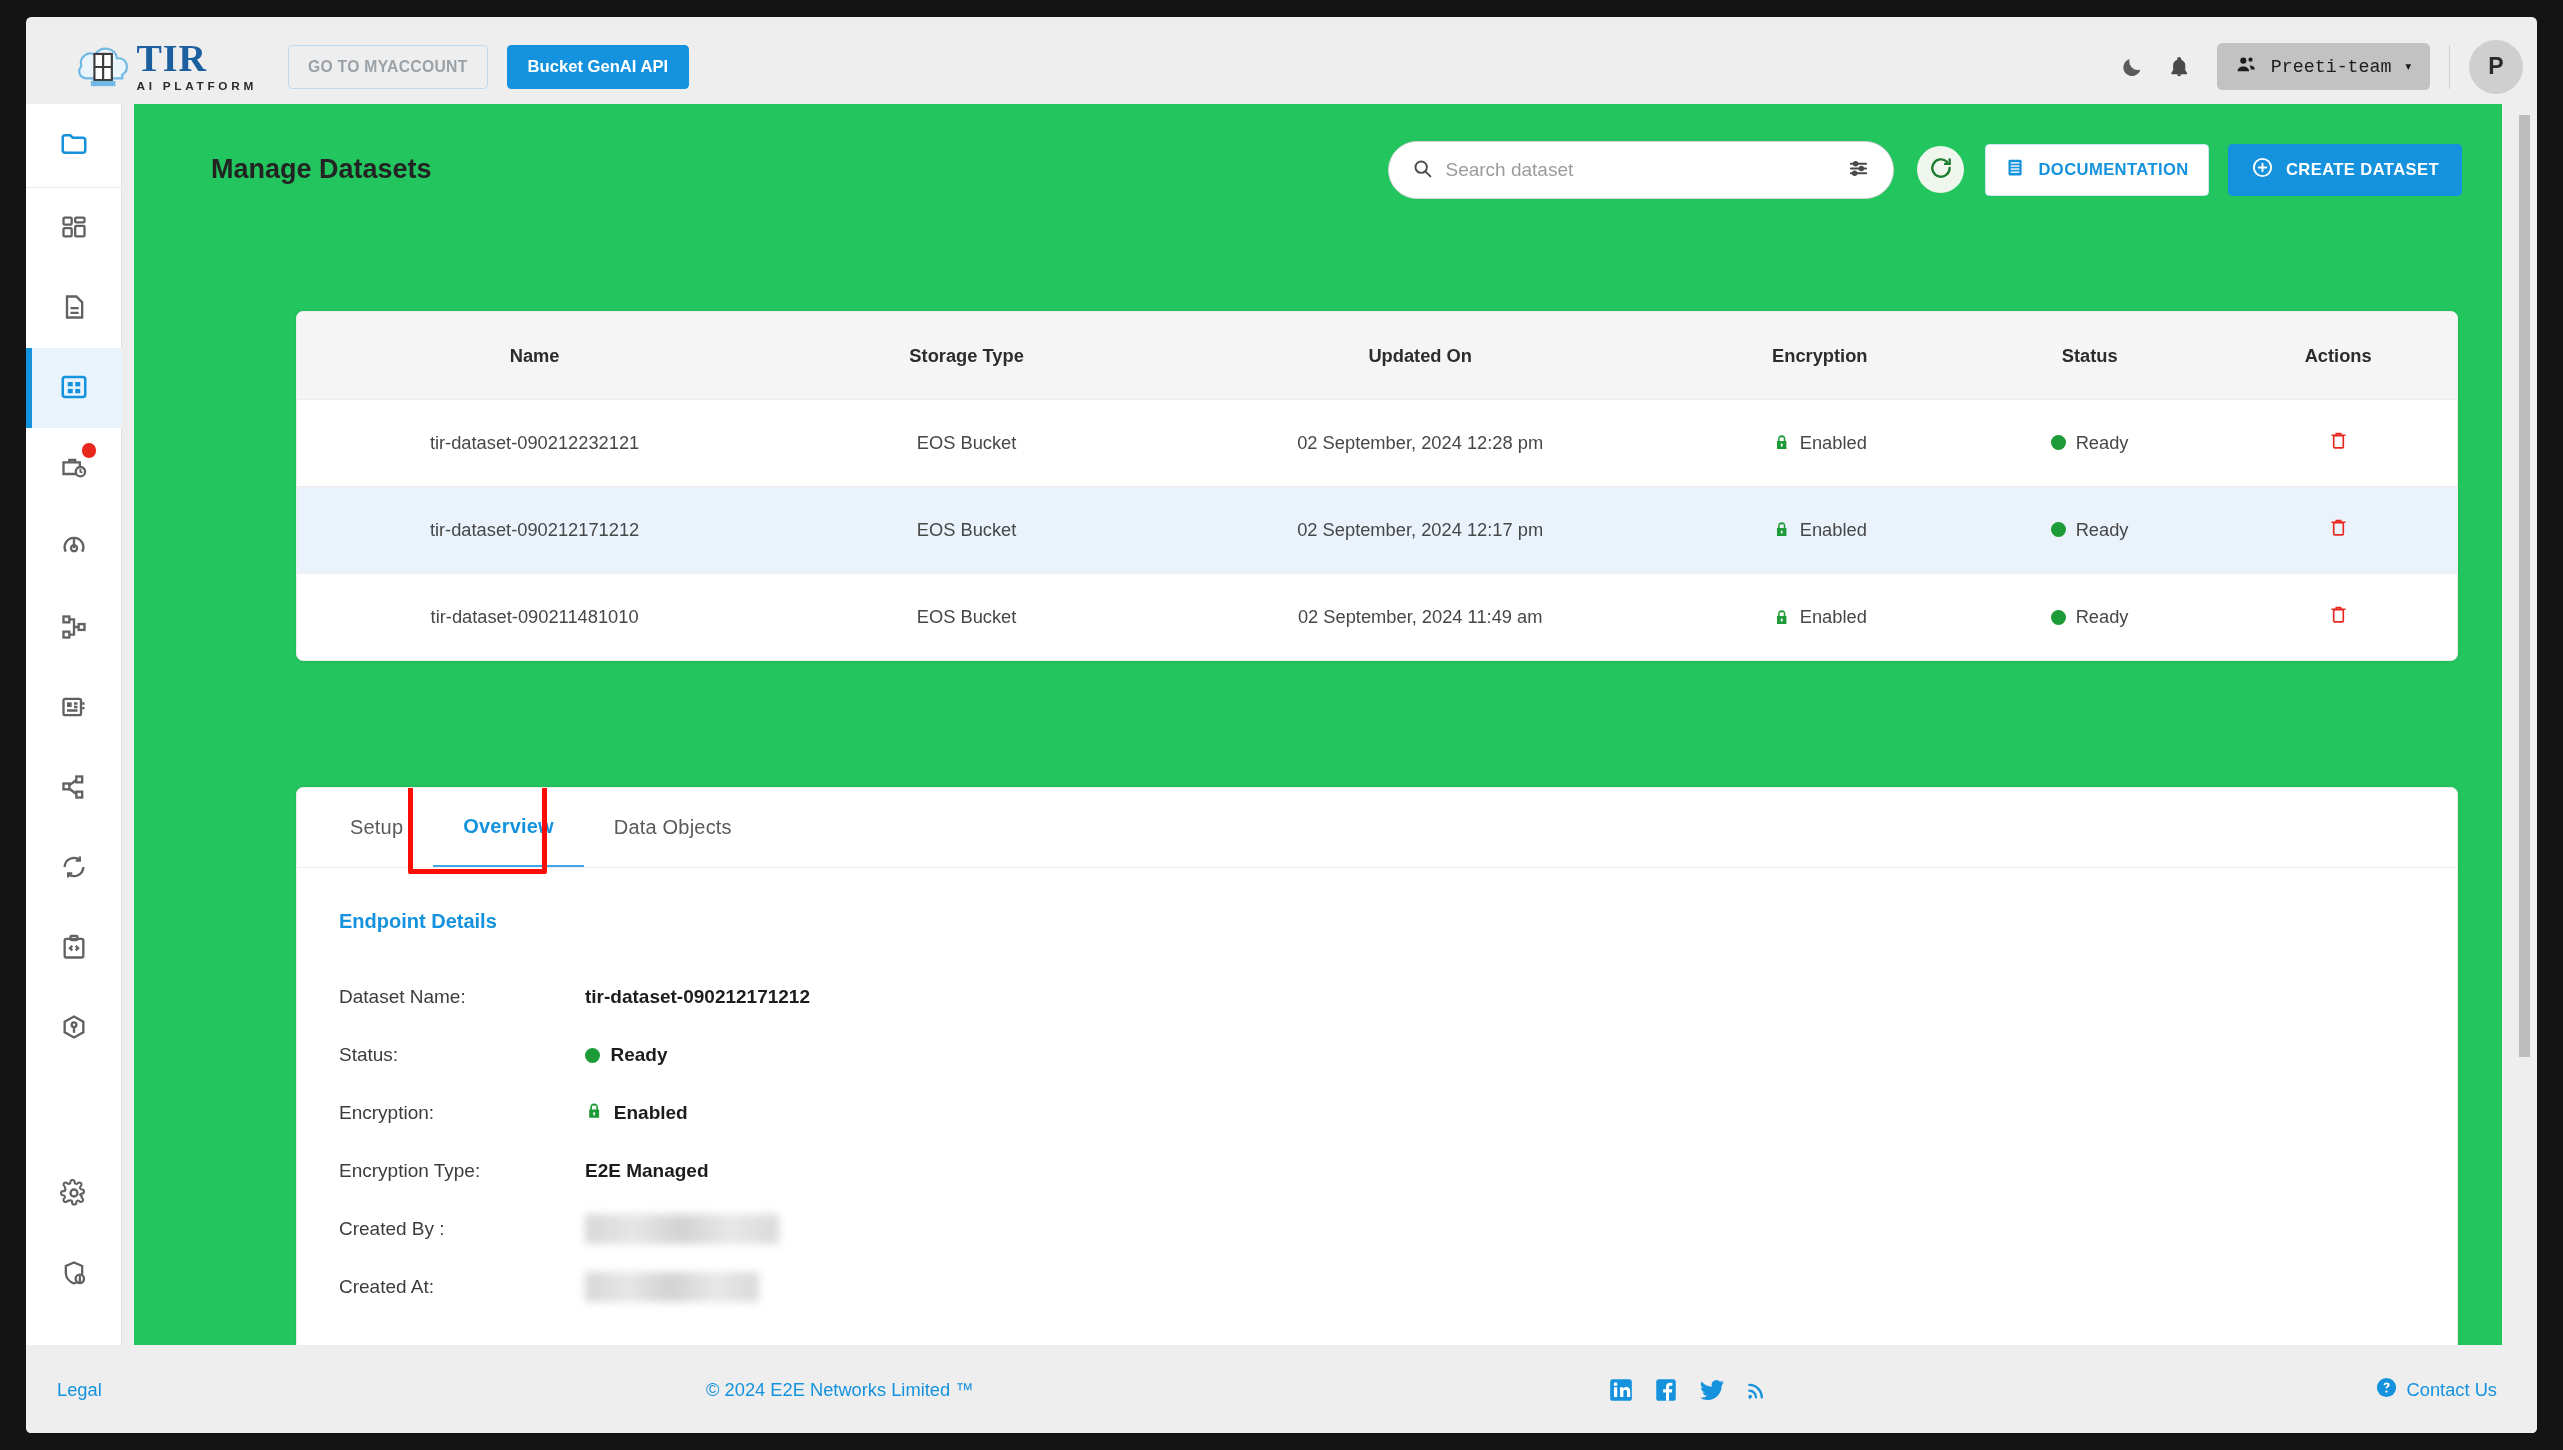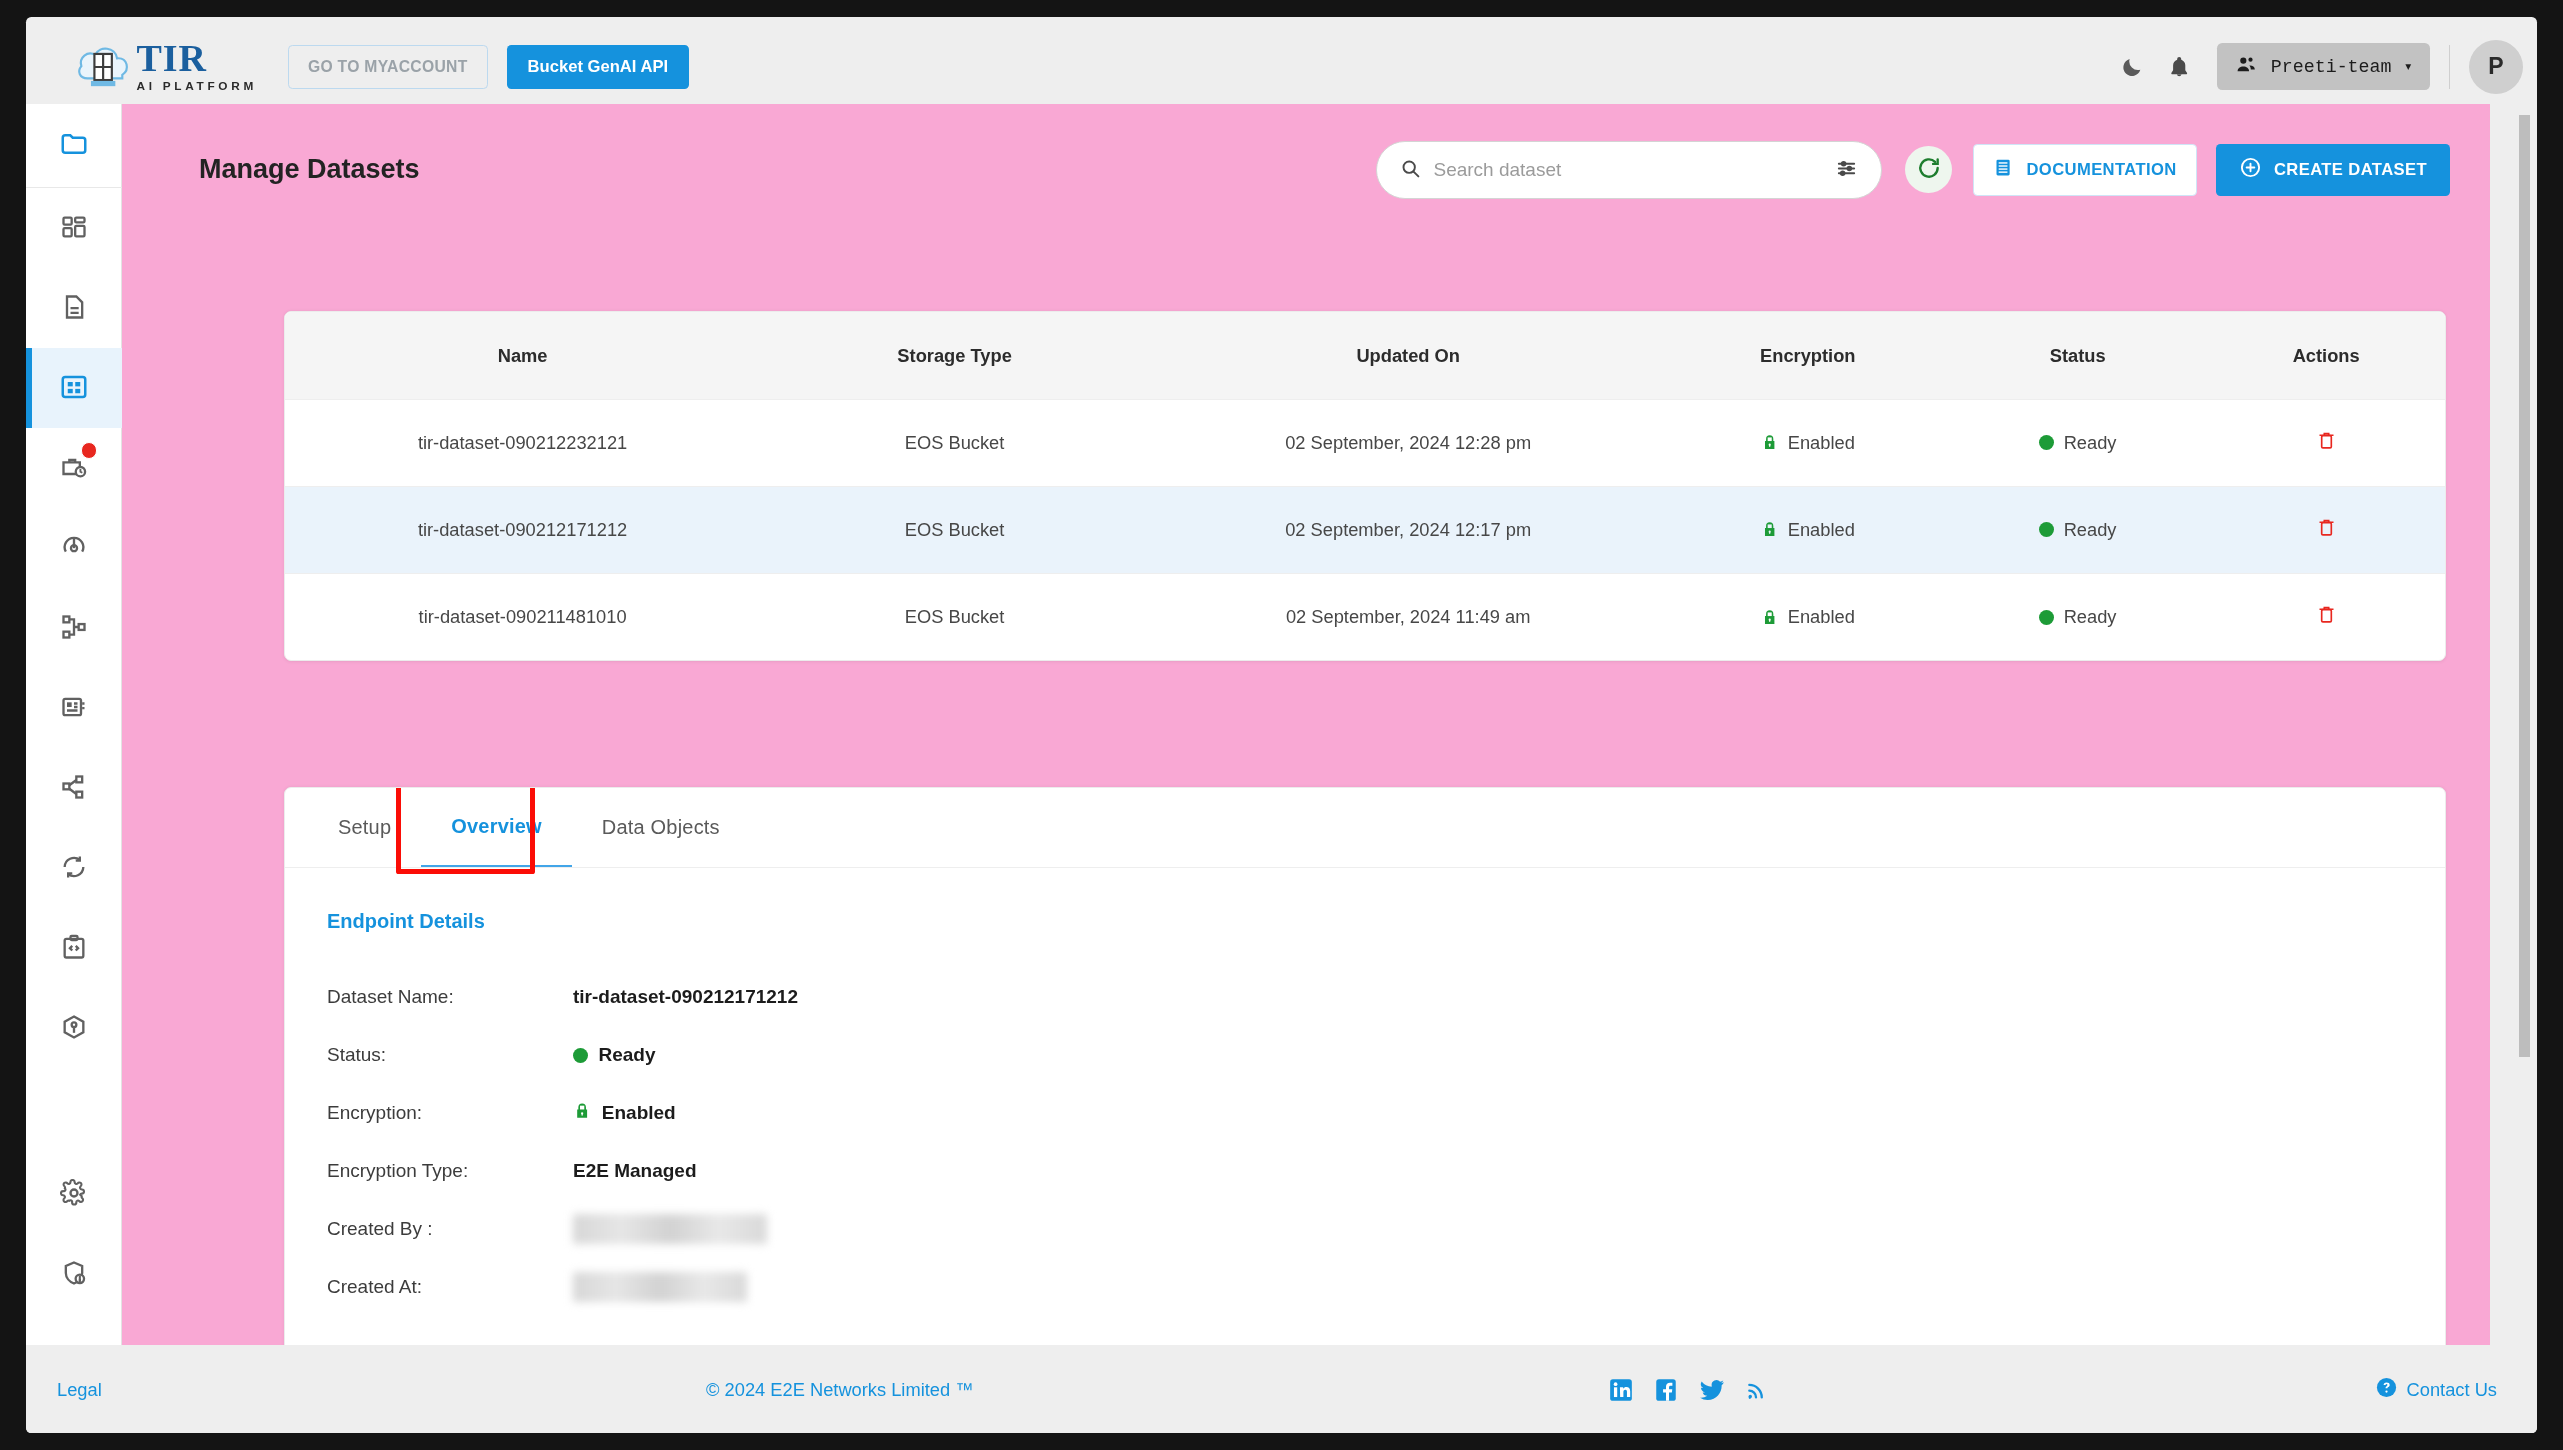--- a/index.html
+++ b/index.html
@@ -105,23 +105,23 @@
   .side-spacer { flex: 1; }
 
   
   .main {
     position: absolute; left: 96px; top: 87px;
     width: 2415px; height: 1241px;
     background: #eeeeee;
     overflow: hidden;
   }
   .content-card {
-    position: absolute; left: 0; top: -23px;
+    position: absolute; left: 12px; top: -23px;
     width: 2368px; min-height: 1290px;
-    background: #f9a8d4;
+    background: #22c55e;
     border-radius: 8.7px;
   }
   .page-head {
     position: absolute; left: 0; top: 51px;
     width: 2368px; height: 75px;
     display: flex; align-items: center;
   }
   .page-title {
     margin-left: 77px;
     font-size: 27px; font-weight: 700; color: #232323;

